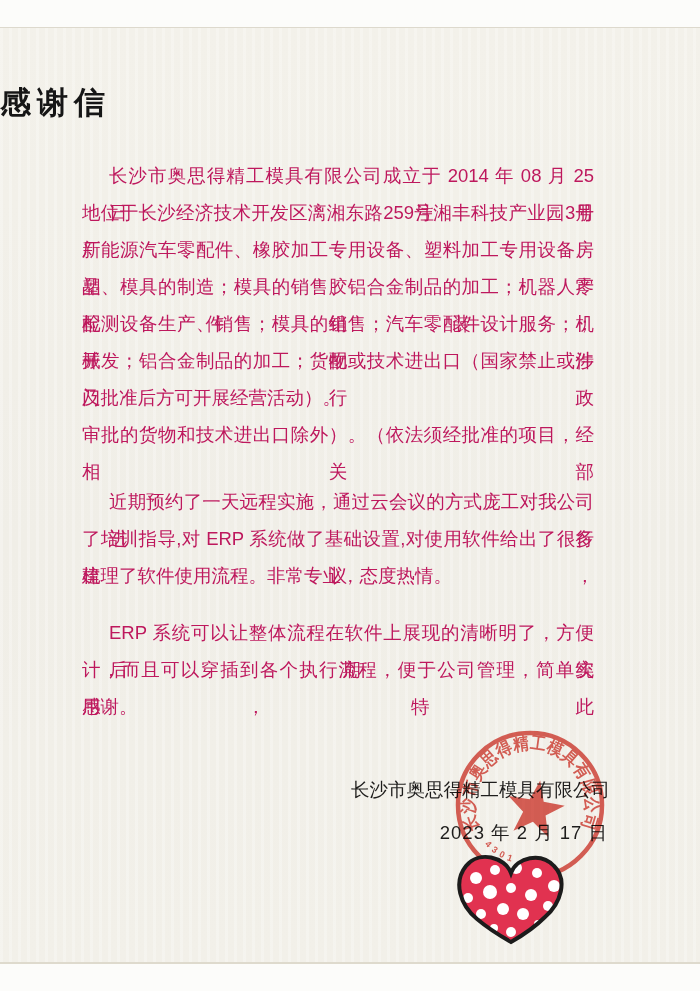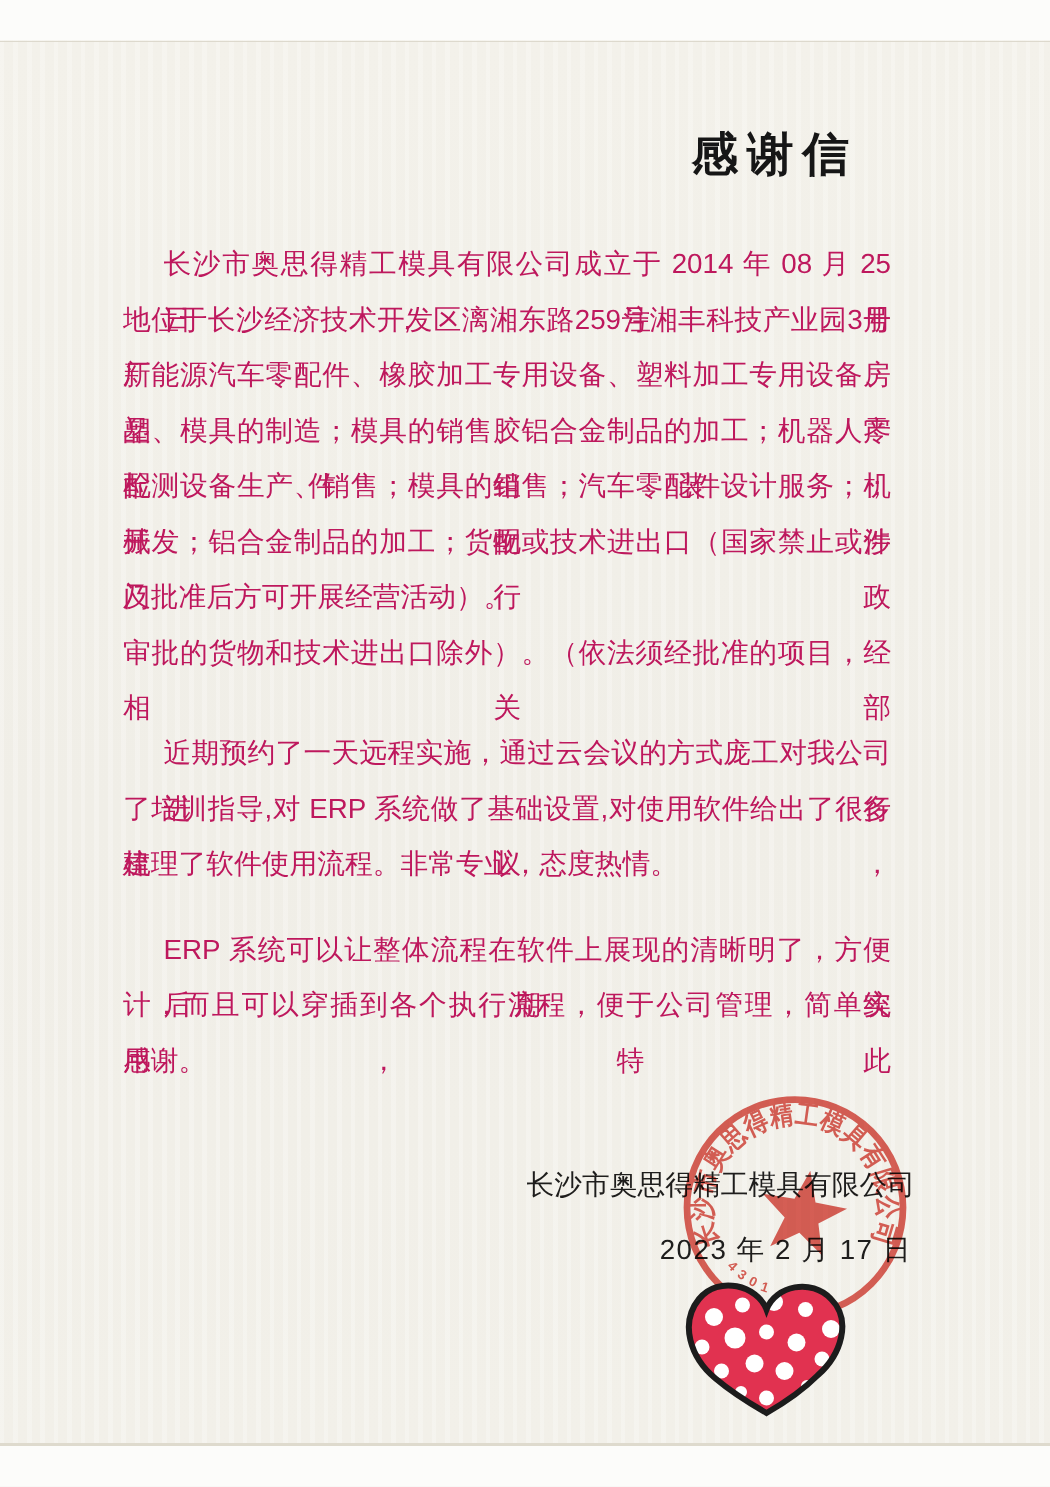--- a/index.html
+++ b/index.html
@@ -13,21 +13,21 @@
   .paper{
     position:absolute;left:0;top:27px;width:700px;height:937px;
     background:#f1efe8;
     background-image:
       repeating-linear-gradient(90deg, rgba(255,255,255,.25) 0 3px, rgba(0,0,0,0) 3px 9px),
       linear-gradient(180deg,#f3f1ea 0%,#f0eee7 55%,#f2f0e9 100%);
     box-shadow: inset 0 1px 0 #ddd9cd, inset 0 -2px 0 #dedacd;
   }
   .title{
     position:absolute;left:0;top:82px;width:572px;margin:0;
-    text-align:right;
+    text-align:left;
     font-size:31px;font-weight:700;letter-spacing:6px;
     color:#161616;
   }
   .content{
     position:absolute;left:82px;top:157px;width:512px;
     color:#be185d;
     font-size:18.5px;
     font-weight:500;
   }
   .para{margin:0;padding:0;}

